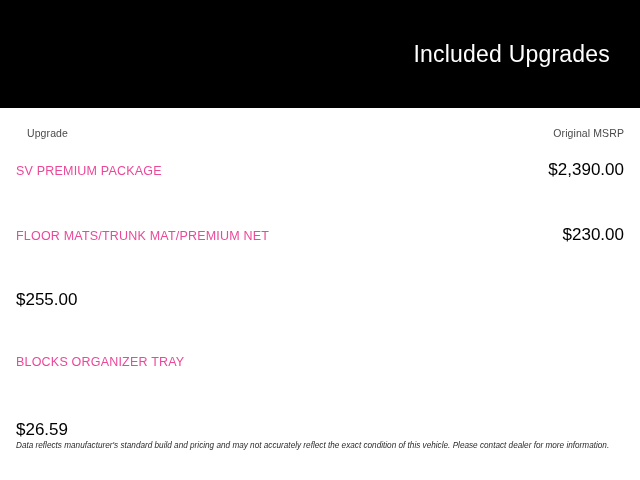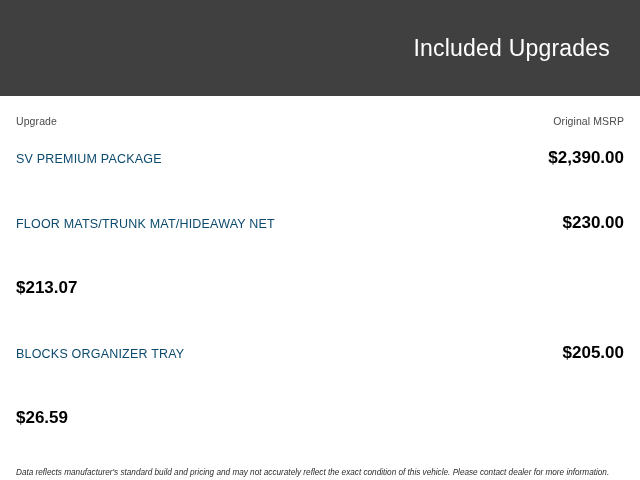--- a/index.html
+++ b/index.html
@@ -15,22 +15,22 @@
     overflow: hidden;
   }
   .page {
     width: 640px;
     height: 480px;
     position: relative;
     box-sizing: border-box;
   }
   
   .header {
-    background: #404040;
-    height: 96px;
+    background: #000000;
+    height: 108px;
     display: flex;
     align-items: center;
     justify-content: flex-end;
     box-sizing: border-box;
     padding: 0 30px 0 20px;
   }
   .header-title {
     color: #ffffff;
     font-size: 23px;
     font-weight: 400;
@@ -45,52 +45,52 @@
   .col-head {
     display: flex;
     justify-content: space-between;
     align-items: baseline;
     padding-top: 19px;
     padding-bottom: 0;
     font-size: 10.5px;
     color: #4a4a4a;
     font-weight: 400;
   }
-  .col-head .left { letter-spacing: 0.1px; }
+  .col-head .left { letter-spacing: 0.1px; margin-left: 11px; }
   .col-head .right { letter-spacing: 0.1px; margin-left: 36px; }
 
   .rows {
     margin-top: 9px;
   }
   .row {
     display: flex;
     justify-content: space-between;
     align-items: baseline;
     height: 65px;
     box-sizing: border-box;
     padding-top: 12px;
   }
   .row .name {
     font-size: 12.5px;
     font-weight: 400;
-    color: #0c4a6e;
+    color: #ec4899;
     letter-spacing: 0.2px;
     white-space: nowrap;
   }
   .row .price {
     font-size: 17px;
-    font-weight: bold;
+    font-weight: normal;
     color: #000000;
     white-space: nowrap;
   }
   .disclaimer {
     position: absolute;
     left: 16px;
     right: 16px;
-    top: 468px;
+    top: 441px;
     font-size: 8.2px;
     font-style: italic;
     color: #2b2b2b;
     line-height: 1.2;
   }
 </style>
 </head>
 <body>
 
 <div class="page">
@@ -105,29 +105,28 @@
       <div class="left">Upgrade</div>
       <div class="right">Original MSRP</div>
     </div>
 
     <div class="rows">
       <div class="row">
         <div class="name">SV PREMIUM PACKAGE</div>
         <div class="price">$2,390.00</div>
       </div>
       <div class="row">
-        <div class="name">FLOOR MATS/TRUNK MAT/HIDEAWAY NET</div>
+        <div class="name">FLOOR MATS/TRUNK MAT/PREMIUM NET</div>
         <div class="price">$230.00</div>
       </div>
       <div class="row">
-        <div class="price">$213.07</div>
+        <div class="price">$255.00</div>
       </div>
       <div class="row">
         <div class="name">BLOCKS ORGANIZER TRAY</div>
-        <div class="price">$205.00</div>
       </div>
       <div class="row">
         <div class="price">$26.59</div>
       </div>
     </div>
 
   </div>
 
   <div class="disclaimer">Data reflects manufacturer's standard build and pricing and may not accurately reflect the exact condition of this vehicle. Please contact dealer for more information.</div>
 

